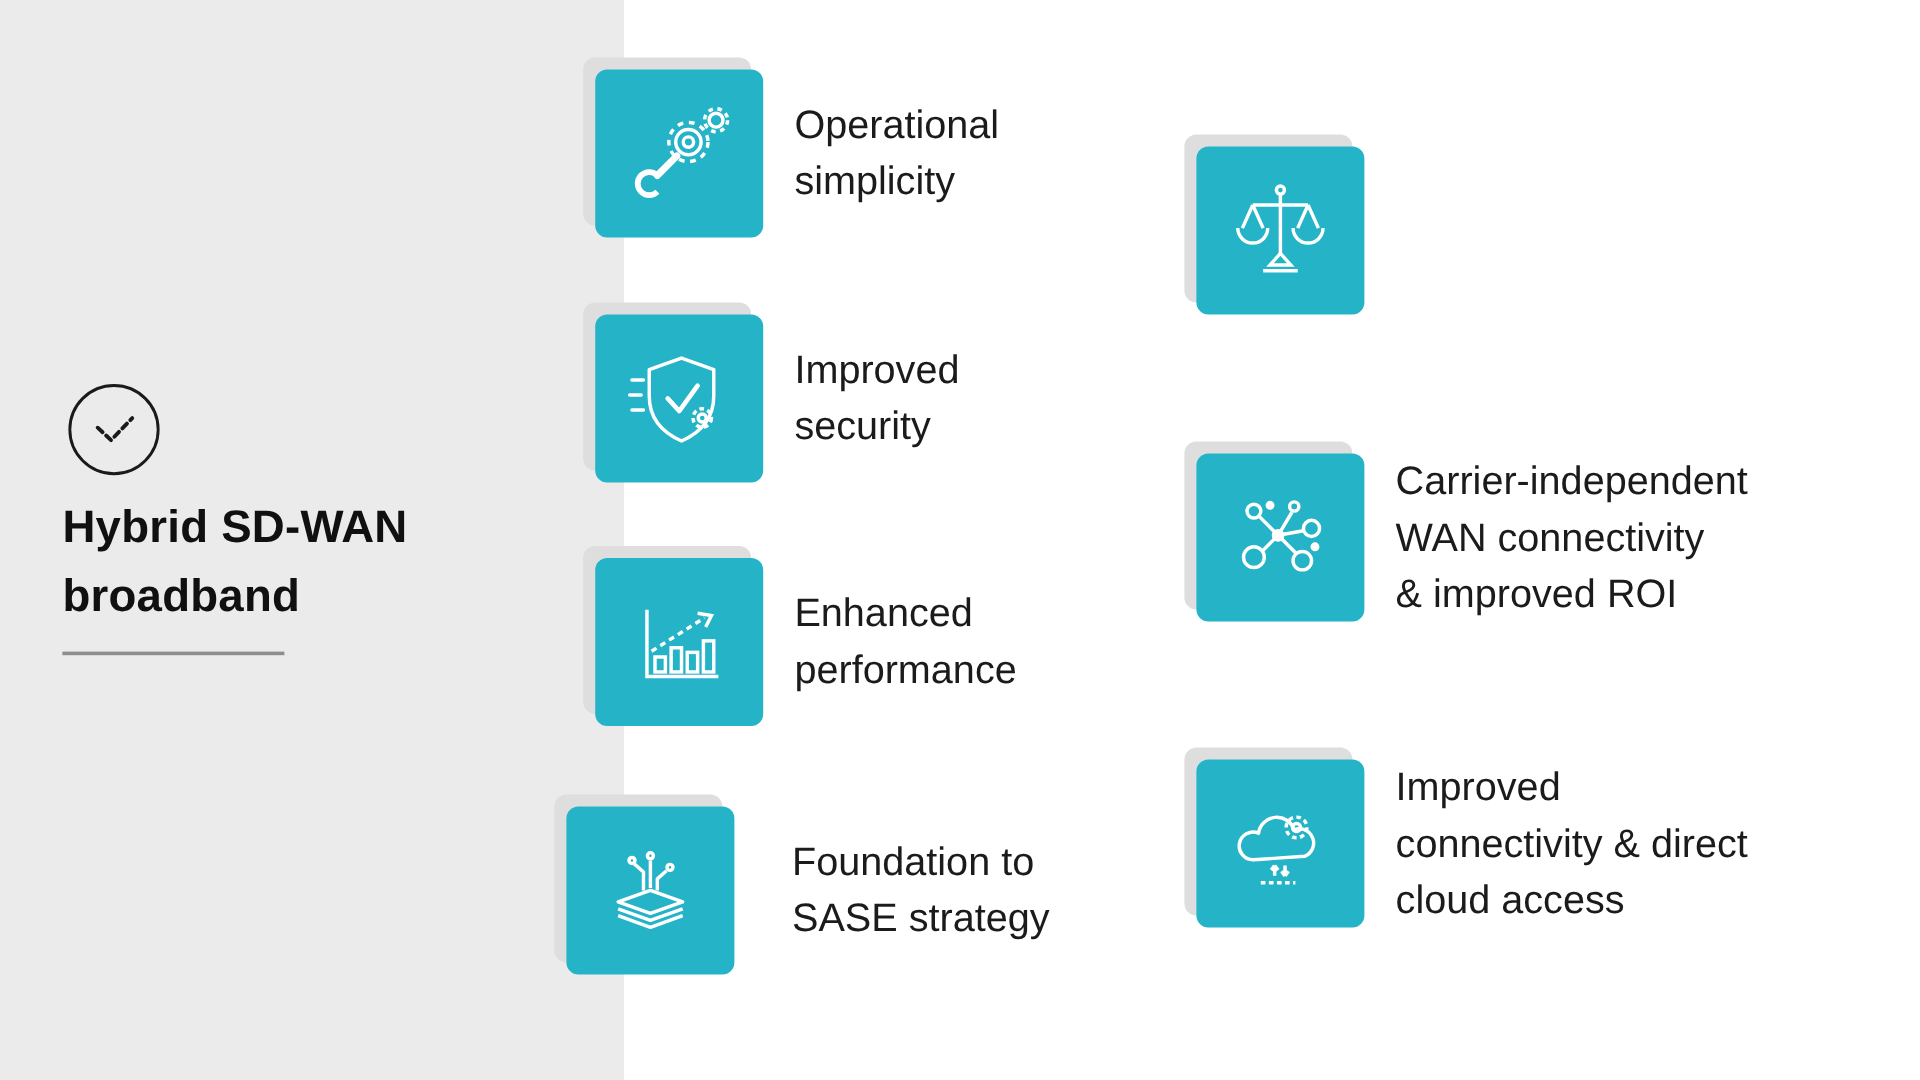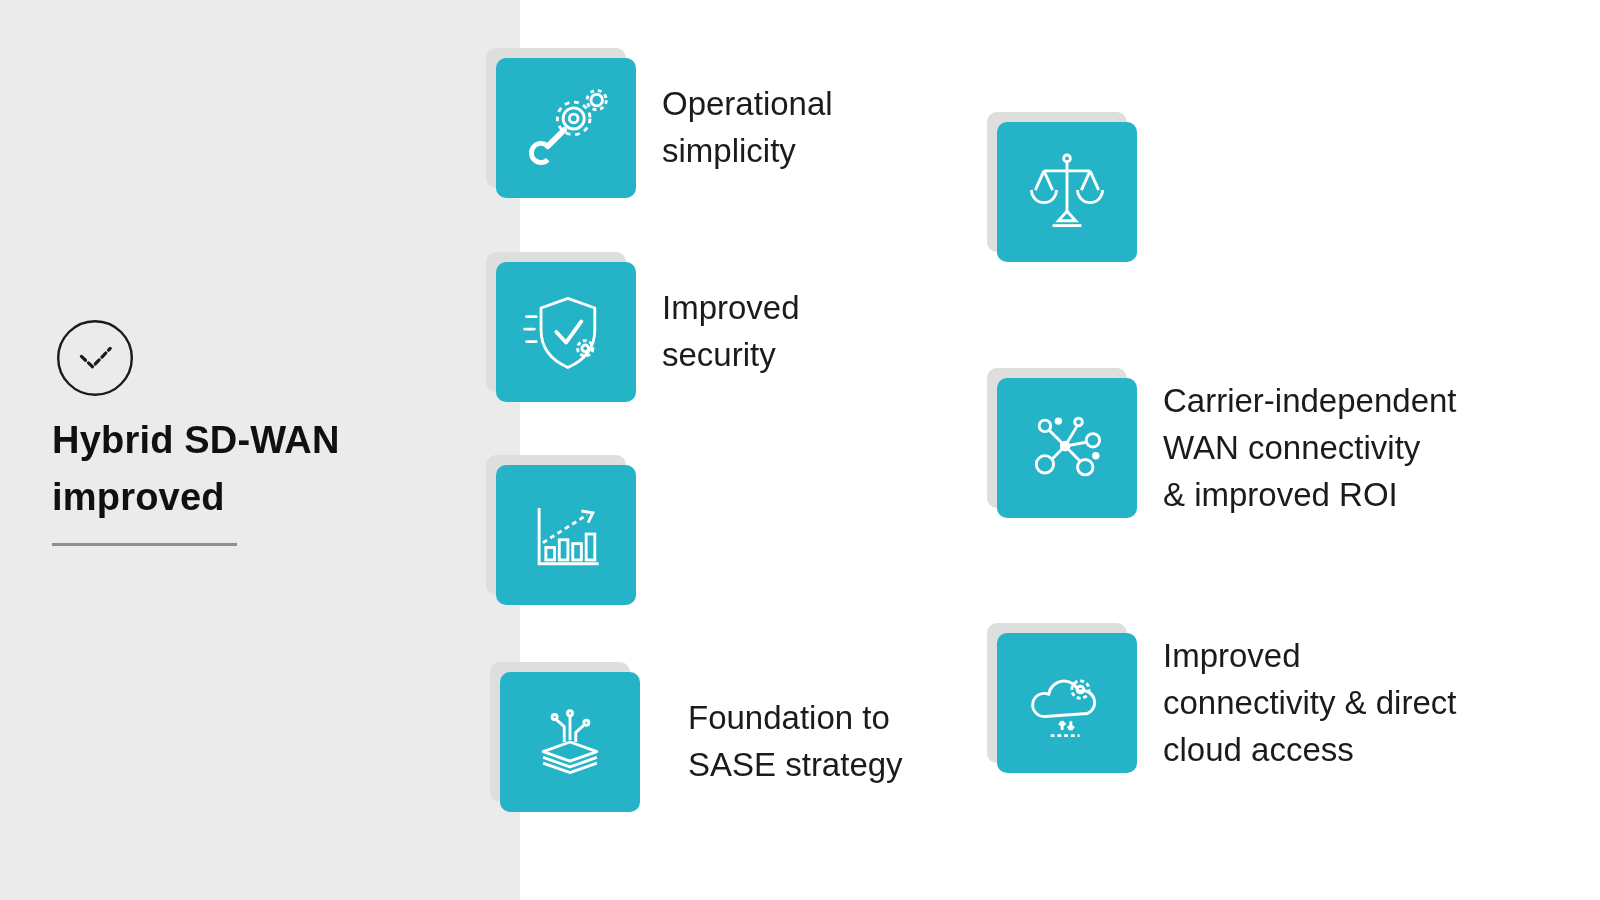--- a/index.html
+++ b/index.html
@@ -71,21 +71,21 @@
 <div class="panel"></div>
 
 <div class="sidebar-icon">
   <svg viewBox="0 0 100 100" fill="none" stroke="#1a1a1a">
     <circle cx="50" cy="50" r="46" stroke-width="3"></circle>
     <path d="M33 48 L47 61 L69 38" stroke-width="4" stroke-dasharray="7 5" stroke-linecap="round"></path>
   </svg>
 </div>
 
 <div class="title">Hybrid SD-WAN
-improved</div>
+broadband</div>
 <div class="underline"></div>
 
 <div class="item" style="left:452px; top:58px;">
   <div class="tile">
     <svg viewBox="0 0 100 100" fill="none" stroke="#fff" stroke-width="3">
       <circle cx="58" cy="40" r="11"></circle>
       <circle cx="58" cy="40" r="17" stroke-dasharray="5 5"></circle>
       <circle cx="58" cy="40" r="4.5"></circle>
       <circle cx="82" cy="21" r="6"></circle>
       <circle cx="82" cy="21" r="10" stroke-dasharray="4 4"></circle>
@@ -116,23 +116,25 @@
     <svg viewBox="0 0 100 100" fill="none" stroke="#fff" stroke-width="3">
       <path d="M22 22 V80 H84"></path>
       <rect x="29" y="63" width="9" height="13"></rect>
       <rect x="43" y="55" width="9" height="21"></rect>
       <rect x="57" y="59" width="9" height="17"></rect>
       <rect x="71" y="49" width="9" height="27"></rect>
       <path d="M26 58 L72 29" stroke-dasharray="5 4"></path>
       <polyline points="66,25 78,27 73,37"></polyline>
     </svg>
   </div>
+  <div class="label">Enhanced
+performance</div>
 </div>
 
-<div class="item" style="left:456px; top:672px;gap:48px;">
+<div class="item" style="left:428px; top:672px;gap:48px;">
   <div class="tile">
     <svg viewBox="0 0 100 100" fill="none" stroke="#fff" stroke-width="3" stroke-linejoin="round">
       <path d="M50 50 L78 60 L50 70 L22 60 Z"></path>
       <path d="M22 66 L50 76 L78 66"></path>
       <path d="M22 72 L50 82 L78 72"></path>
       <path d="M44 50 V34 L36 27 M50 48 V24 M56 50 V40 L64 33"></path>
       <circle cx="34" cy="24" r="2.6"></circle>
       <circle cx="50" cy="20" r="2.6"></circle>
       <circle cx="67" cy="30" r="2.6"></circle>
     </svg>

